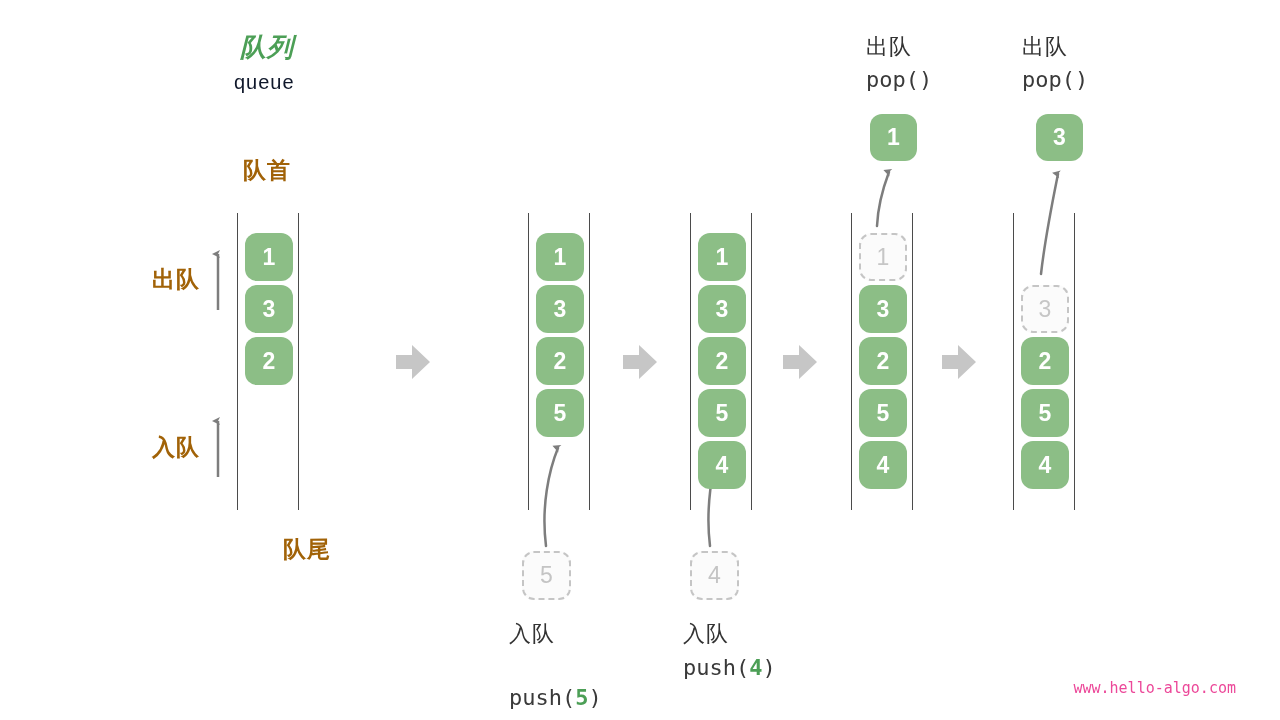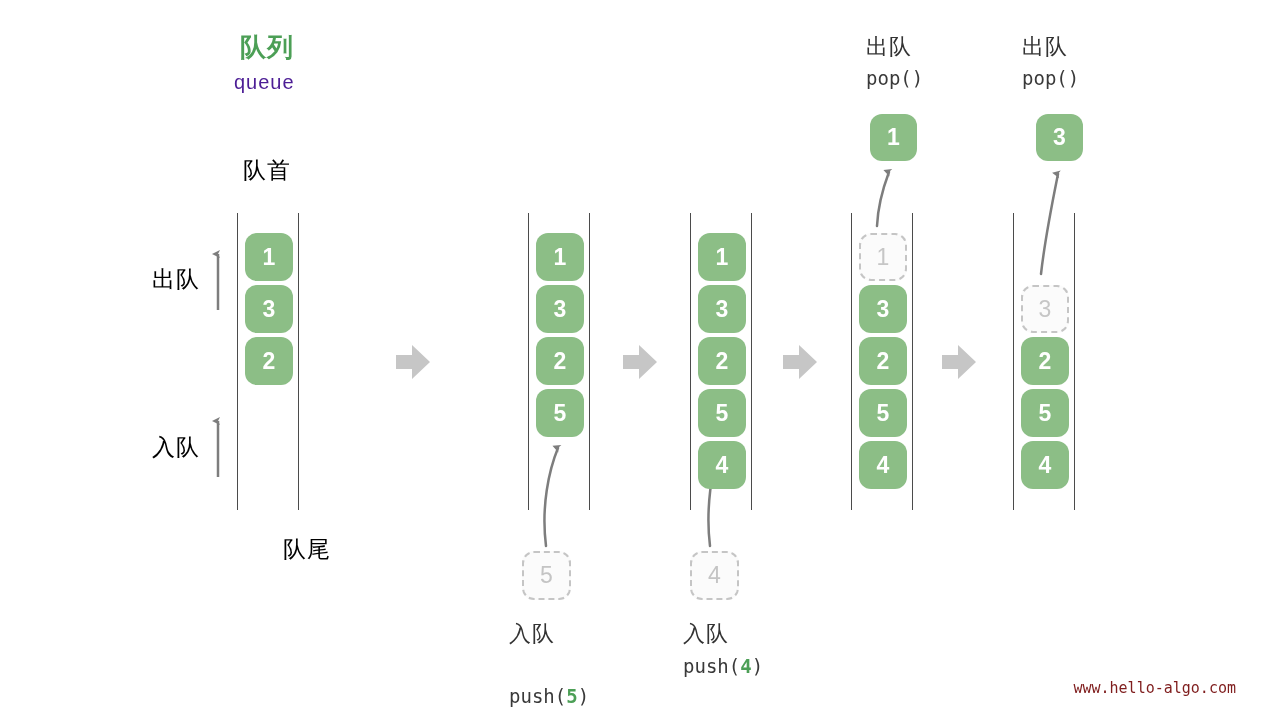--- a/index.html
+++ b/index.html
@@ -4,26 +4,26 @@
 <style>
   html,body{margin:0;padding:0;background:#ffffff;}
   #canvas{
     position:relative;width:1280px;height:720px;background:#ffffff;overflow:hidden;
     font-family:"Liberation Sans","DejaVu Sans",sans-serif;color:#2f2f2f;
   }
   .abs{position:absolute;}
 
   
   .title-zh{font-size:26px;font-weight:700;color:#4c9f56;letter-spacing:1px;}
-  .title-en{font-size:20px;color:#4c1d95;letter-spacing:1px;}
-  .side-label{font-size:23px;font-weight:400;color:#000000;letter-spacing:1px;}
+  .title-en{font-size:20px;color:#0f172a;letter-spacing:1px;}
+  .side-label{font-size:23px;font-weight:700;color:#a16207;letter-spacing:1px;}
   .op-label{font-size:22px;font-weight:500;color:#333333;letter-spacing:1px;}
-  .mono{font-family:"DejaVu Sans Mono","Liberation Mono",monospace;font-size:19px;color:#3a3a3a;}
+  .mono{font-family:"DejaVu Sans Mono","Liberation Mono",monospace;font-size:22px;color:#3a3a3a;}
   .mono .arg{color:#4c9f56;font-weight:700;}
-  .watermark{font-family:"DejaVu Sans Mono","Liberation Mono",monospace;font-size:15px;color:#7f1d1d;}
+  .watermark{font-family:"DejaVu Sans Mono","Liberation Mono",monospace;font-size:15px;color:#ec4899;}
 
   
   .channel{
     position:absolute;top:213px;height:297px;width:62px;box-sizing:border-box;
     border-left:1.5px solid #4b4b4b;border-right:1.5px solid #4b4b4b;
   }
 
   
   .cell{
     position:absolute;left:7px;width:48px;height:48px;border-radius:12px;
@@ -43,21 +43,21 @@
     position:absolute;width:49px;height:49px;border-radius:12px;box-sizing:border-box;
     background:#fbfbfb;border:2px dashed #c5c5c5;color:#c4c4c4;font-size:23px;
     display:flex;align-items:center;justify-content:center;
   }
 </style>
 </head>
 <body>
 
 <div id="canvas">
 
-  <div class="abs title-zh" style="left:240px;top:30px;">队列</div>
+  <div class="abs title-zh" style="left:240px;top:30px;font-style:italic;">队列</div>
   <div class="abs title-en" style="left:234px;top:71px;">queue</div>
 
   <div class="abs side-label" style="left:243px;top:155px;">队首</div>
   <div class="abs side-label" style="left:152px;top:264px;">出队</div>
   <div class="abs side-label" style="left:152px;top:432px;">入队</div>
   <div class="abs side-label" style="left:243px;top:534px;margin-left:40px;">队尾</div>
 
   <svg class="abs" style="left:0;top:0;" width="1280" height="720" viewBox="0 0 1280 720">
     <defs>
       <marker id="ah" markerWidth="9" markerHeight="9" refX="4.5" refY="6.5" orient="auto-start-reverse" markerUnits="userSpaceOnUse">

